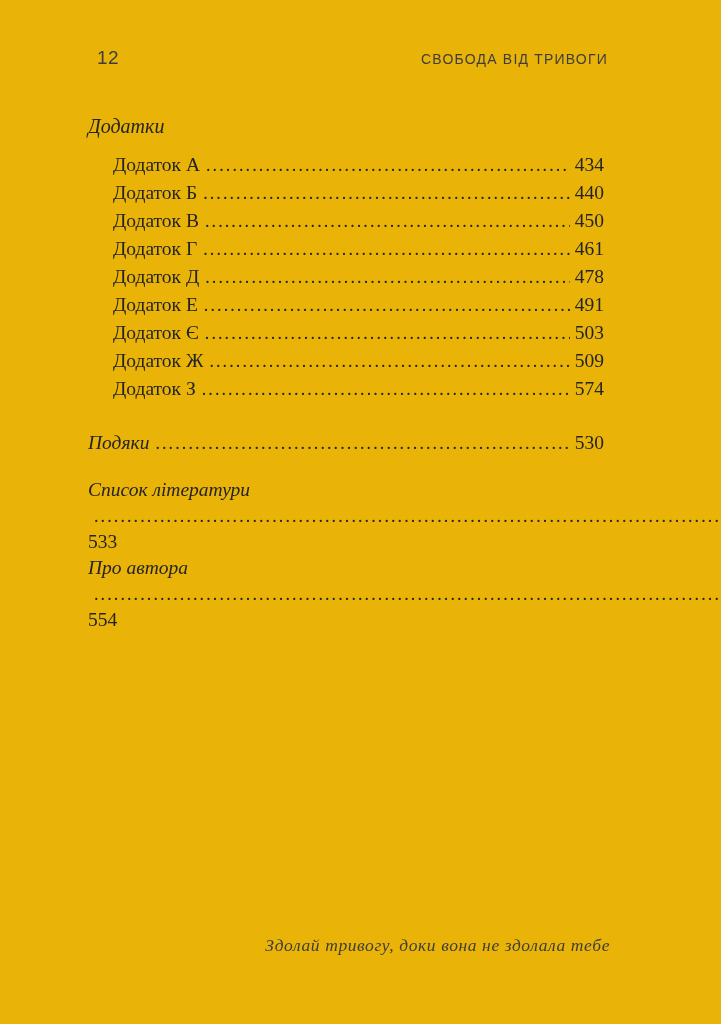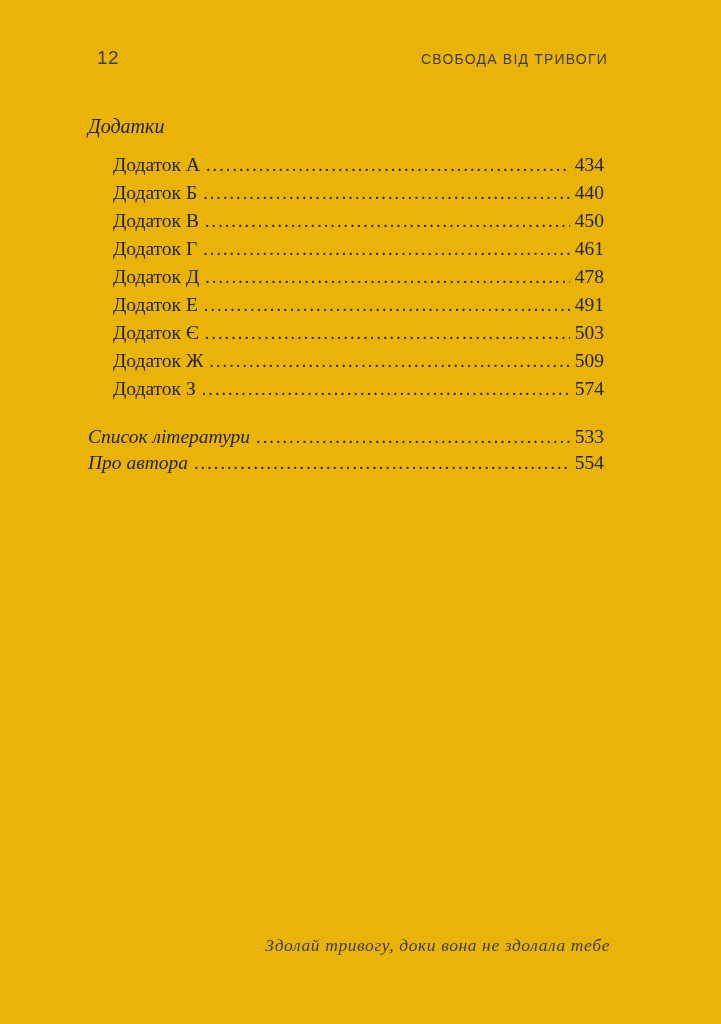--- a/index.html
+++ b/index.html
@@ -71,21 +71,21 @@
   }
   .dot-leader::after {
     content: "..................................................................................................................................";
     letter-spacing: 2.1px;
     font-size: 18px;
   }
   .toc-page { flex: 0 0 auto; }
 
   .ack-row { margin-top: 27px; line-height: 26px; }
   .extras { margin-top: 21px; }
-  .extras .toc-row { line-height: 26px; }
+  .extras .toc-row { line-height: 26px; flex-direction: column; }
 
   
   .footer-tagline {
     position: absolute;
     top: 935px;
     left: 97px;
     right: 111px;
     text-align: right;
     font-family: Liberation Serif, serif;
     font-style: italic;
@@ -146,20 +146,25 @@
       <span class="toc-label">Додаток Ж</span>
       <span class="dot-leader"></span>
       <span class="toc-page">509</span>
     </div>
     <div class="toc-row indented">
       <span class="toc-label">Додаток З</span>
       <span class="dot-leader"></span>
       <span class="toc-page">574</span>
     </div>
 
+    <div class="toc-row ack-row">
+      <span class="toc-label italic">Подяки</span>
+      <span class="dot-leader"></span>
+      <span class="toc-page">530</span>
+    </div>
 
     <div class="extras">
       <div class="toc-row">
         <span class="toc-label italic">Список літератури</span>
         <span class="dot-leader"></span>
         <span class="toc-page">533</span>
       </div>
       <div class="toc-row">
         <span class="toc-label italic">Про автора</span>
         <span class="dot-leader"></span>

